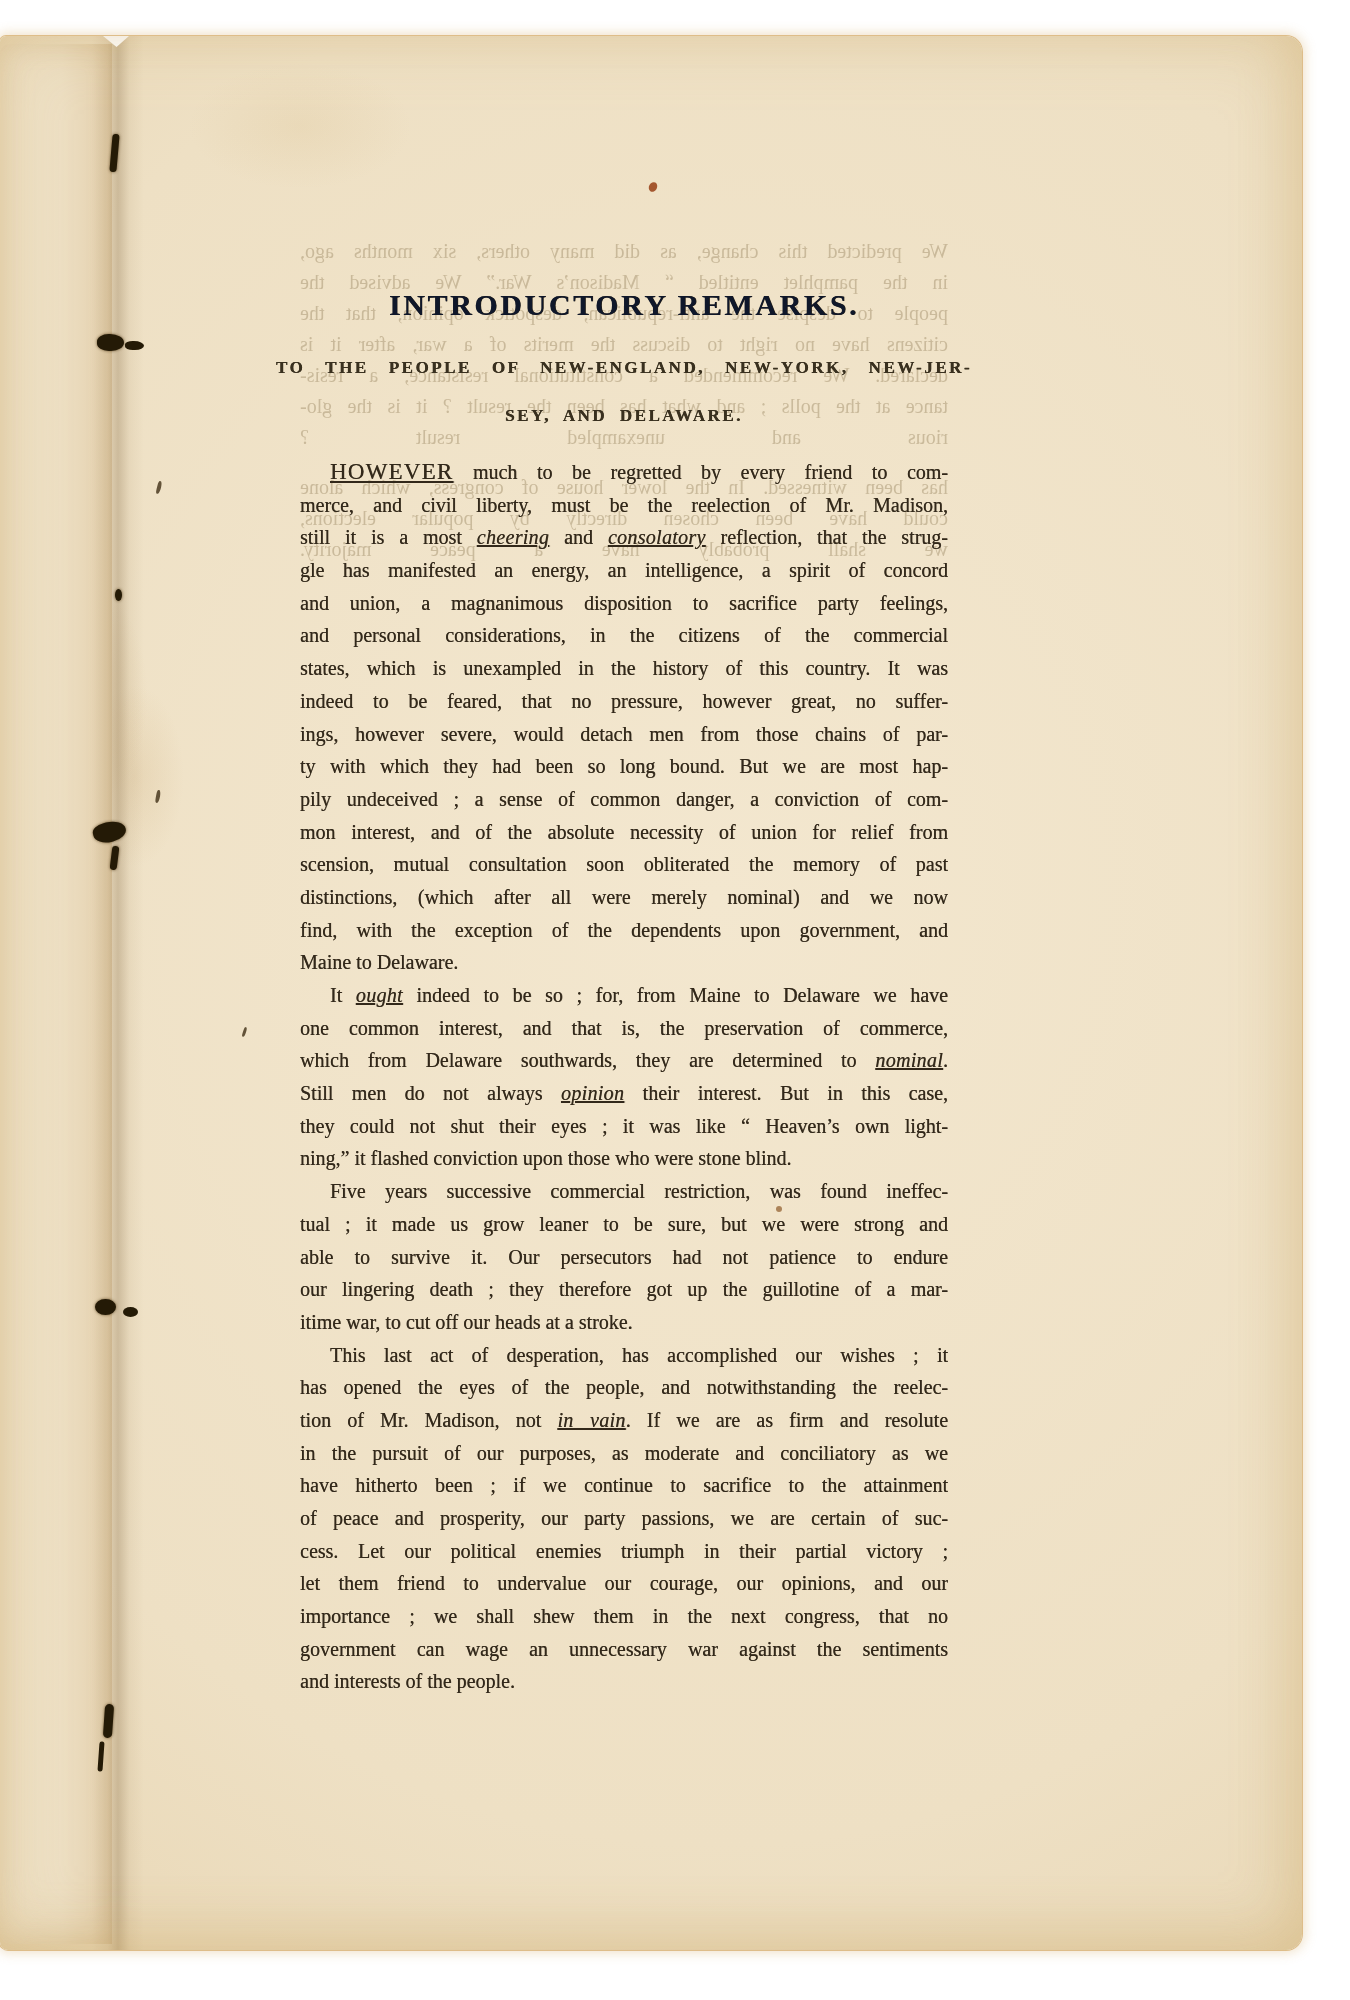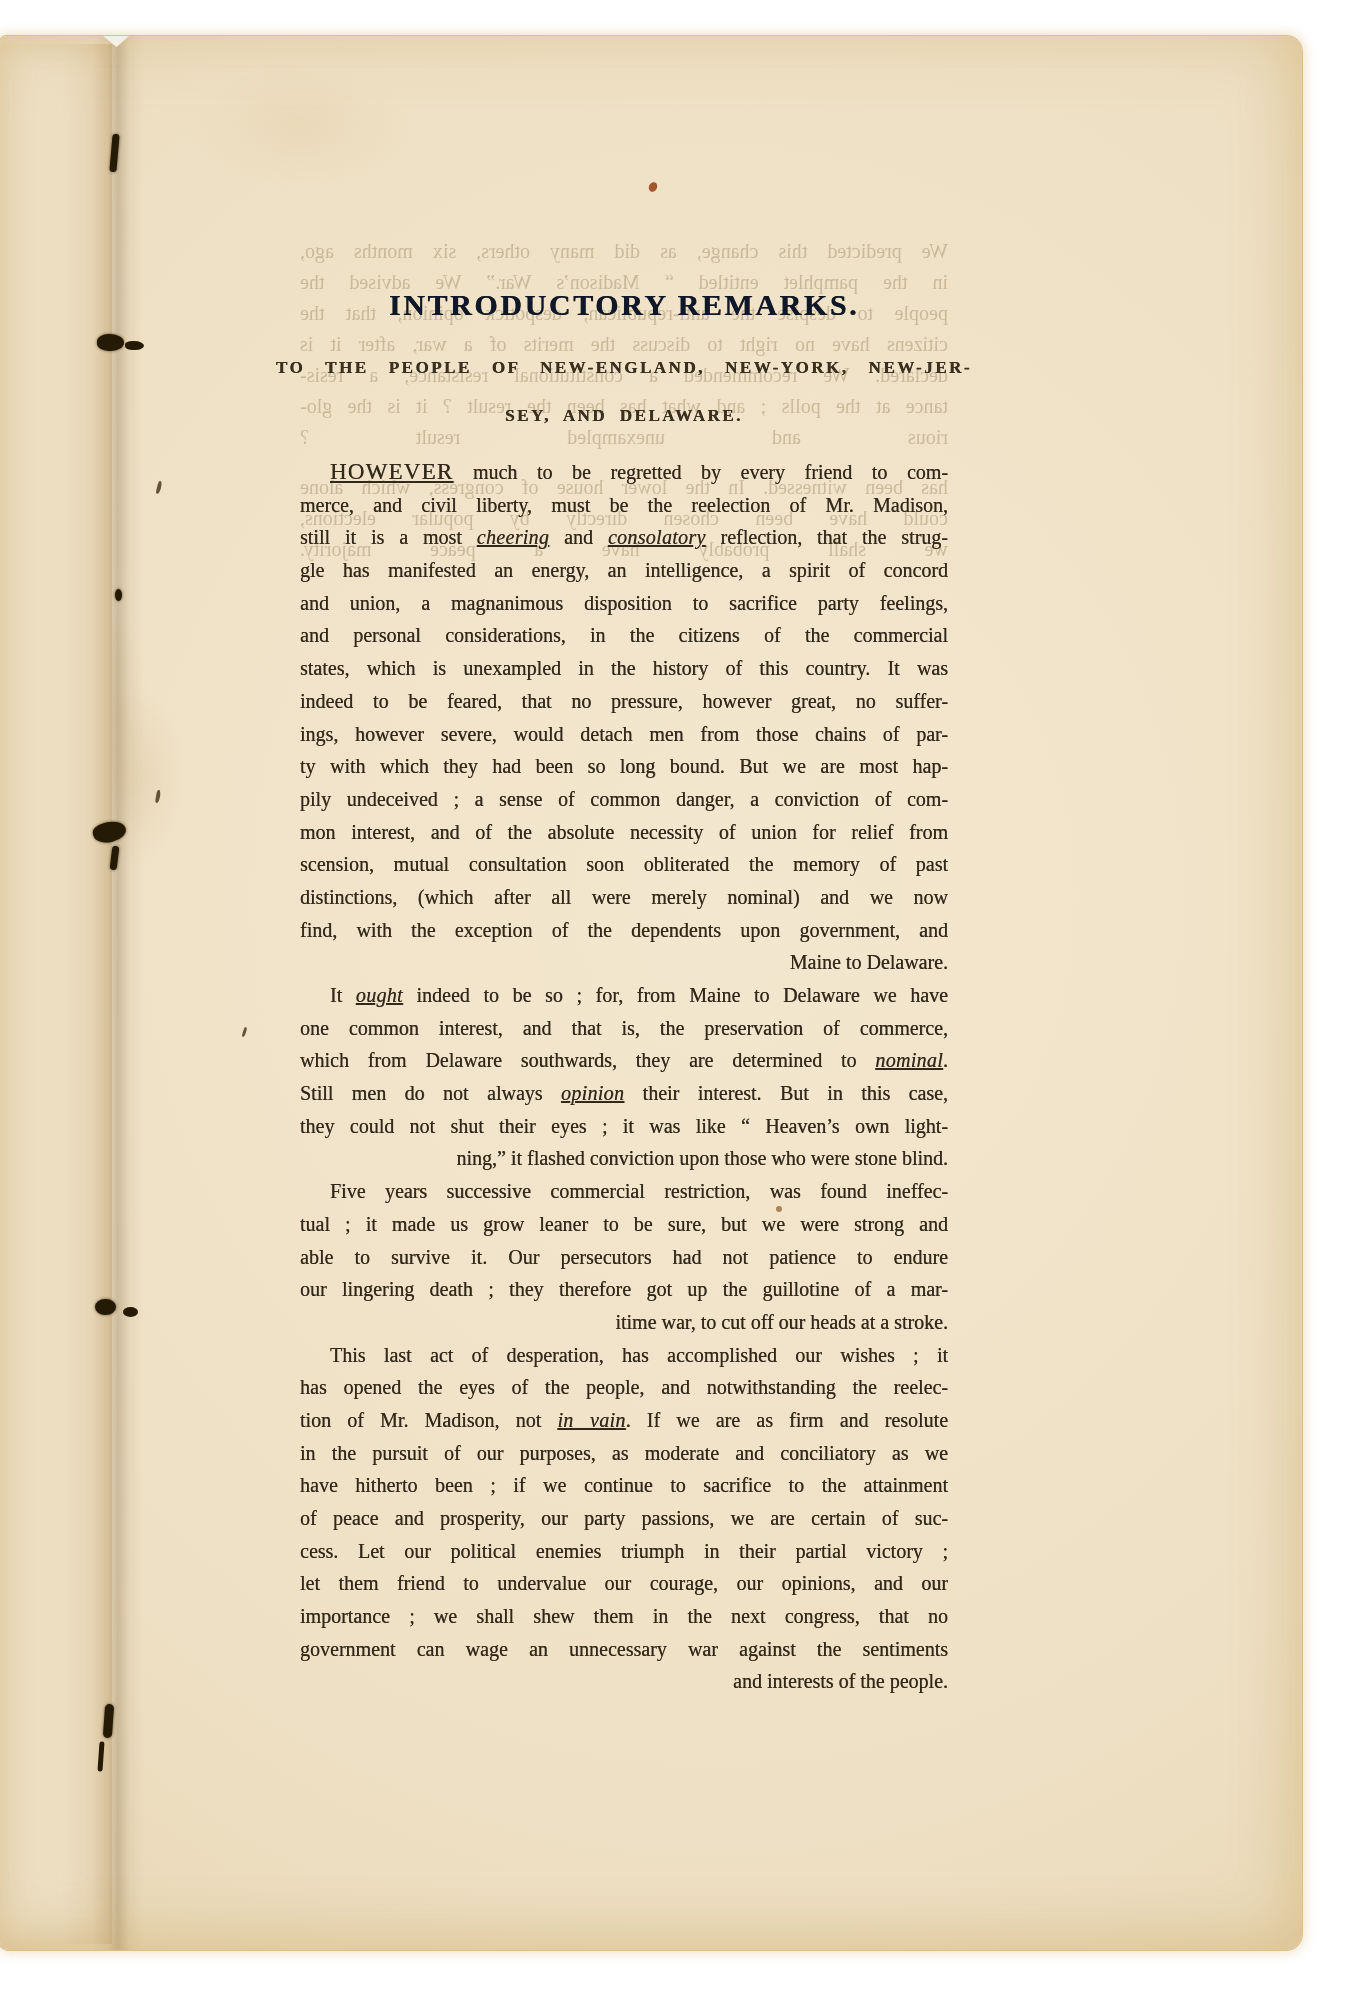--- a/index.html
+++ b/index.html
@@ -88,21 +88,21 @@
   .subtitle2{top:405px;text-align:center;}
 
   .bodytext{
     position:absolute;left:300px;top:456px;width:648px;
     font-size:20px;line-height:32.7px;color:#32281a;
     text-shadow:.3px 0 0 rgba(50,40,26,.75);
   }
   .line{height:32.7px;overflow:hidden;text-align:justify;}
   .line::after{content:"";display:inline-block;width:100%;height:0;}
   .line.pstart{text-indent:30px;}
-  .line.pend{text-align:right;margin-left:48px;}
+  .line.pend{text-align:left;}
   .line.pend::after{width:0;}
   .line i{font-style:italic;letter-spacing:.3px;text-decoration:underline;}
   .lead{font-size:23px;letter-spacing:1.2px;text-decoration:underline;}
 
   
   .ghost{
     position:absolute;left:300px;width:648px;
     transform:scaleX(-1);
     color:rgba(146,126,88,.40);
     font-size:20px;line-height:31px;

